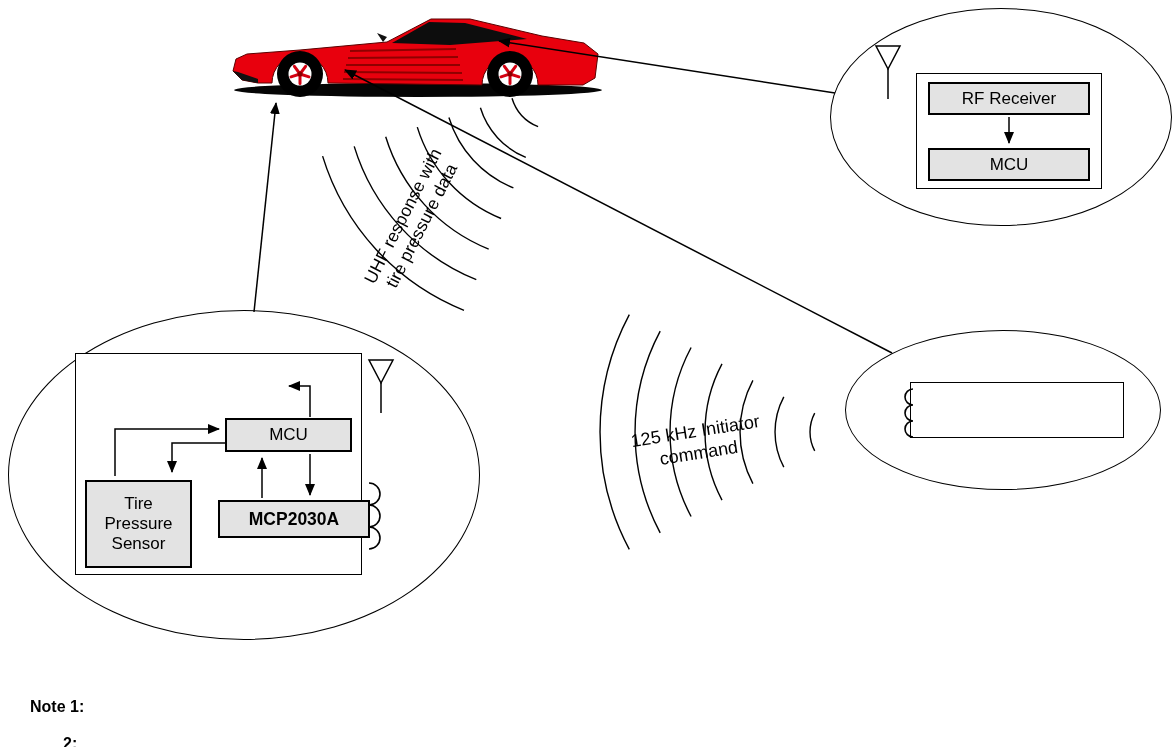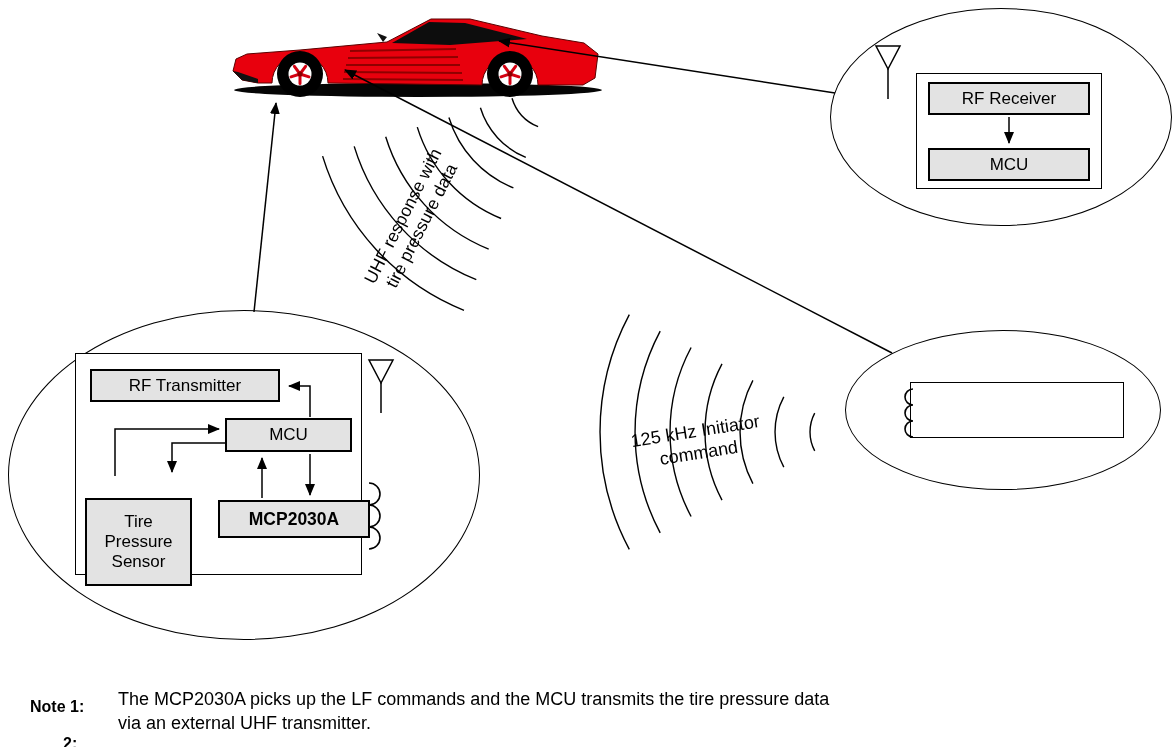--- a/index.html
+++ b/index.html
@@ -36,27 +36,24 @@
   <div class="outline" style="left:75px;top:353px;width:287px;height:222px"></div>
   <div class="outline" style="left:910px;top:382px;width:214px;height:56px"></div>
 
   <div class="box" style="left:928px;top:82px;width:162px;height:33px">
     <span>RF Receiver</span>
   </div>
   <div class="box" style="left:928px;top:148px;width:162px;height:33px">
     <span>MCU</span>
   </div>
 
-  <div class="box" style="left:90px;top:369px;width:190px;height:33px">
-    <span>RF Transmitter</span>
-  </div>
   <div class="box" style="left:225px;top:418px;width:127px;height:34px">
     <span>MCU</span>
   </div>
-  <div class="box" style="left:85px;top:498px;width:107px;height:88px">
+  <div class="box" style="left:85px;top:480px;width:107px;height:88px">
     <span class="multi">Tire
 Pressure
 Sensor</span>
   </div>
   <div class="box" style="left:218px;top:500px;width:152px;height:38px">
     <span class="bold">MCP2030A</span>
   </div>
 
 
   <svg class="overlay" width="1176" height="747" viewBox="0 0 1176 747">
@@ -142,16 +139,14 @@
     <div>UHF response with</div>
     <div>tire pressure data</div>
   </div>
   <div class="wave-label lf-rot" style="left:592px;top:420px;width:210px">
     <div>125 kHz Initiator</div>
     <div>command</div>
   </div>
 
   <div class="note-label" style="left:30px;top:650px">Note 1:</div>
   <div class="note-label" style="left:63px;top:687px">2:</div>
-  <div class="note-text" style="left:118px;top:687px;width:1020px">The MCP2030A picks up the LF commands and the MCU transmits the tire pressure data
-via an external UHF transmitter.</div>
 
 </div>
 
 </body></html>

